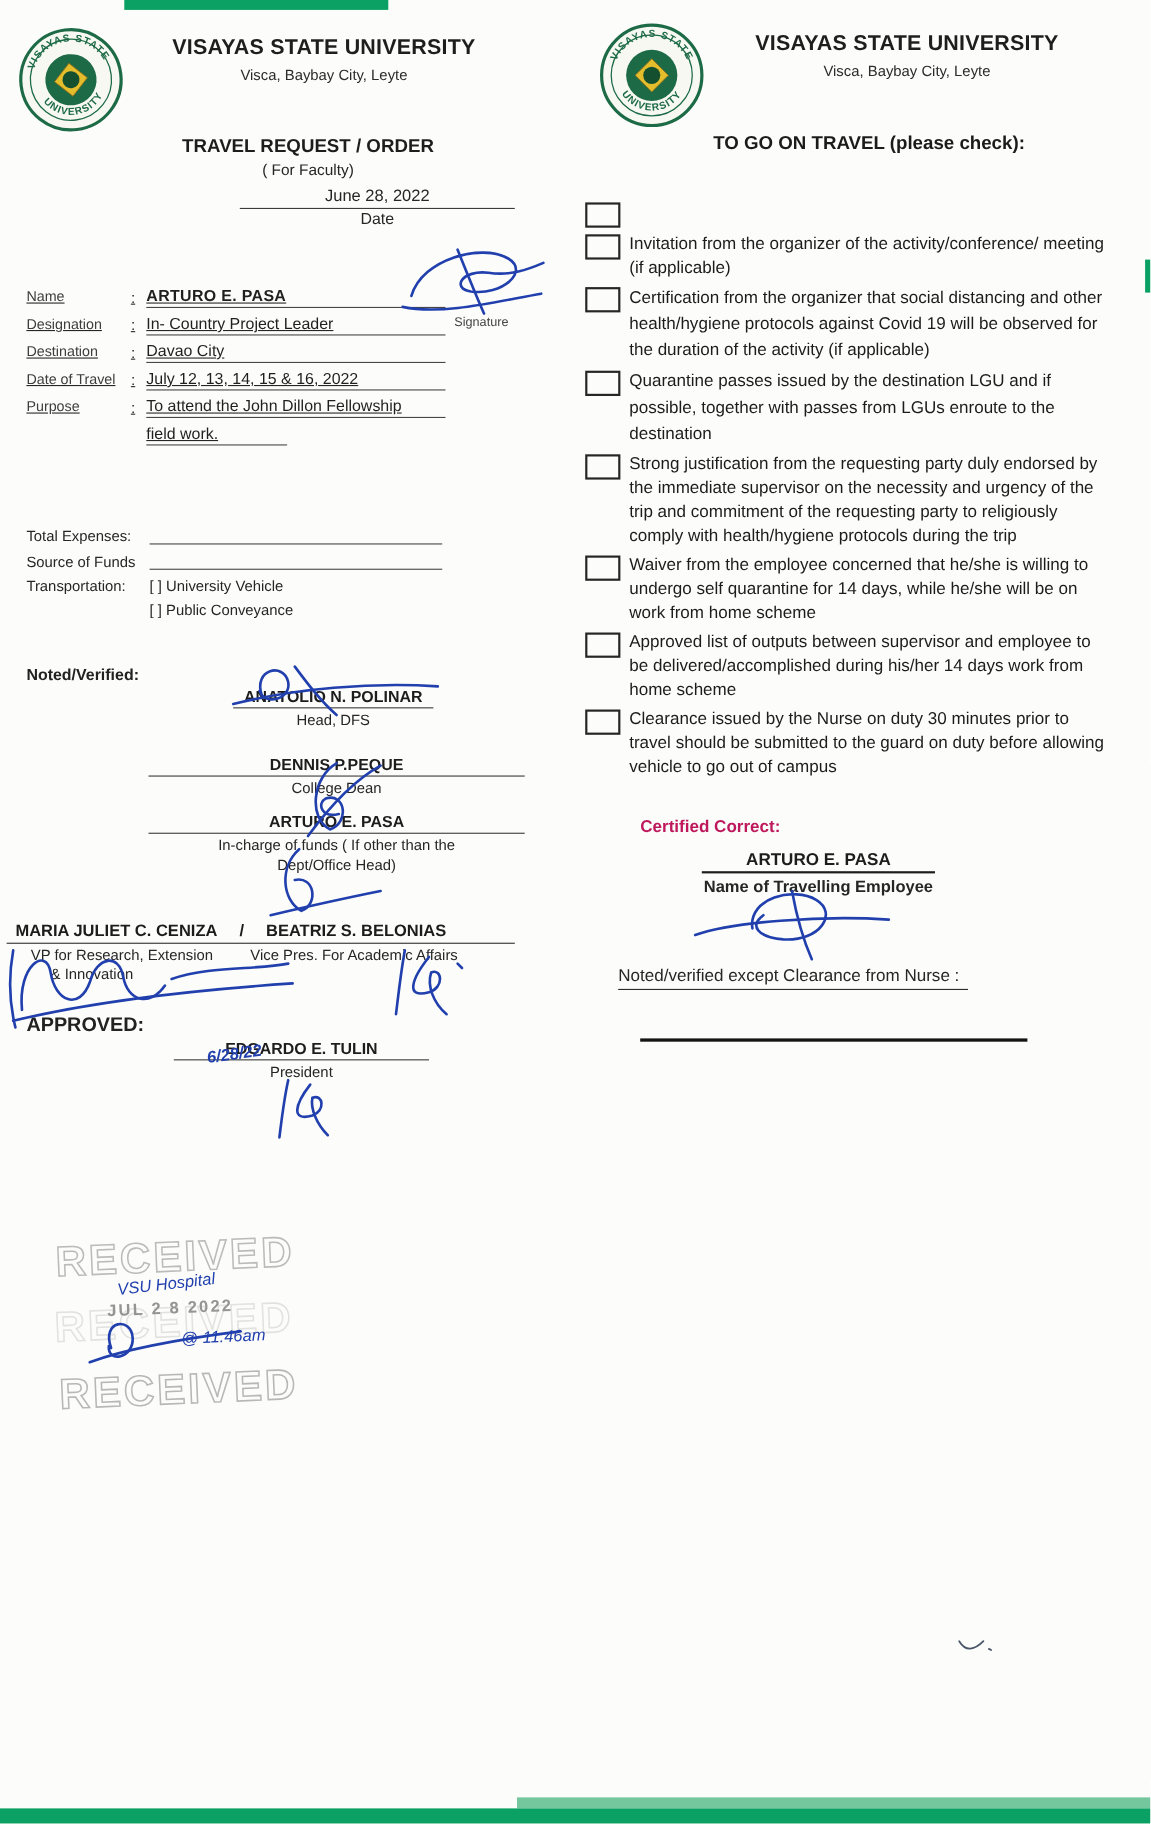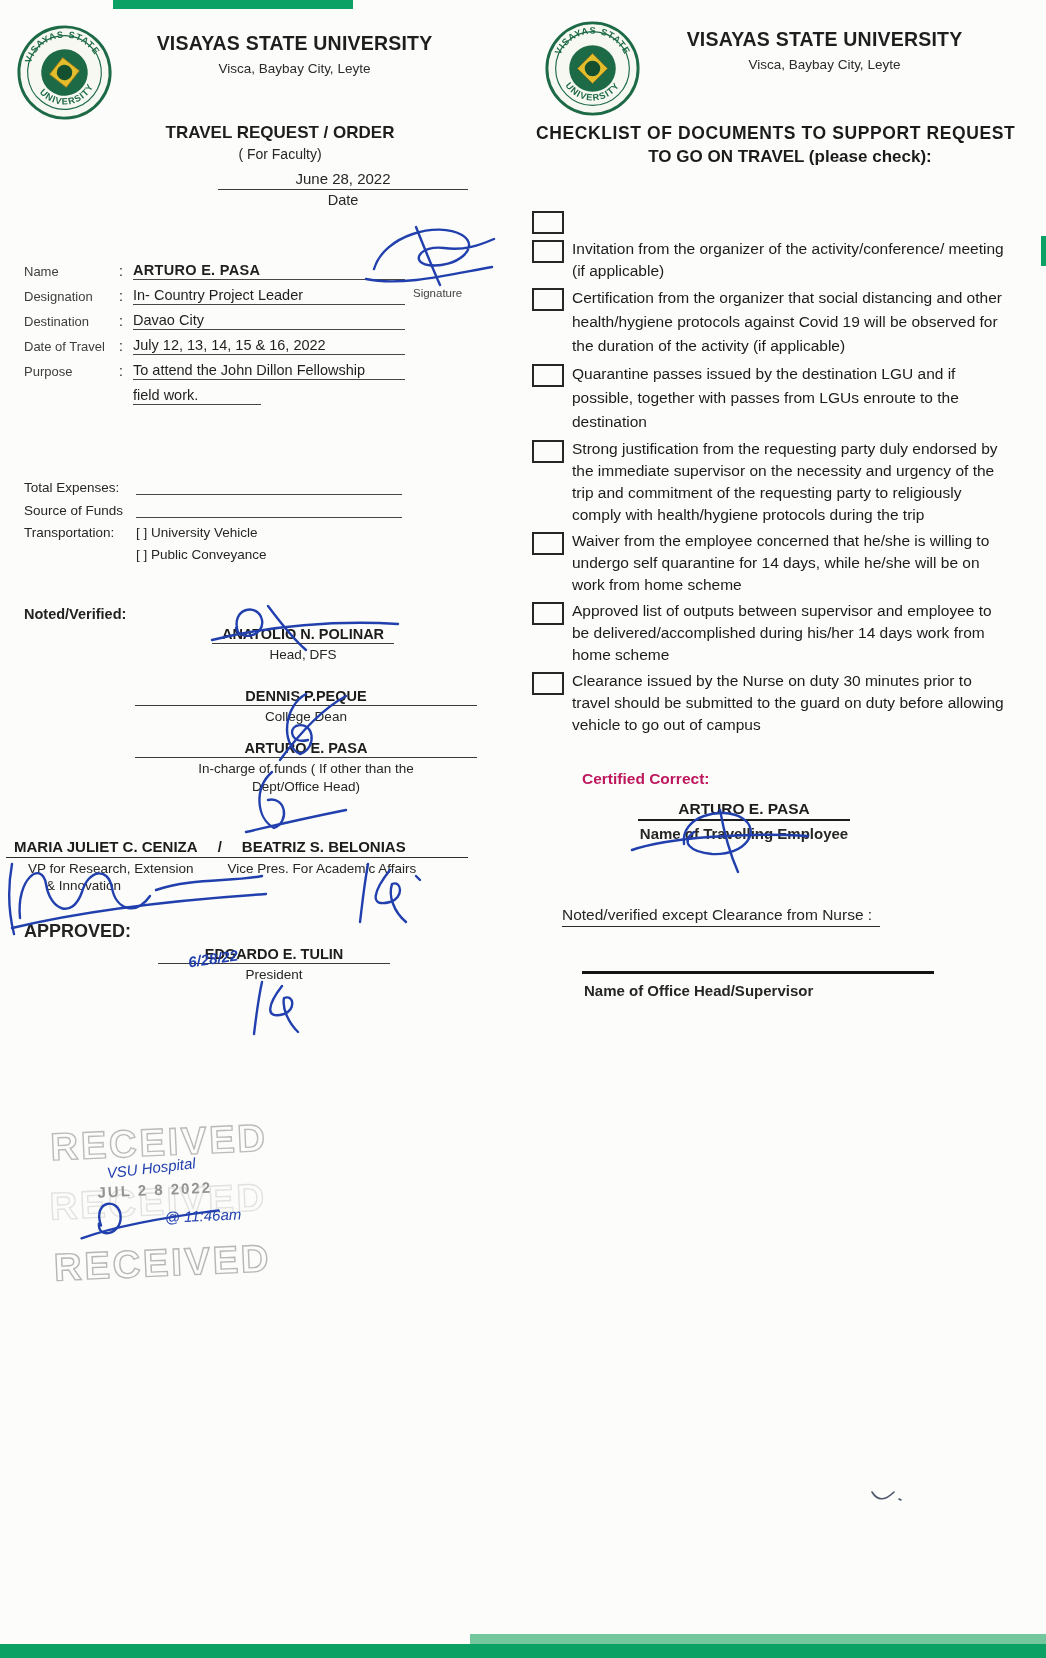--- a/index.html
+++ b/index.html
@@ -35,21 +35,21 @@
 
   
   .center-col { margin-left: 40px; width: 480px; text-align: center; }
   .form-title { font-size: 17px; font-weight: 700; margin-top: 2px; color: #1d1d1d; }
   .form-subtitle { font-size: 14px; margin-top: 3px; }
   .date-value { width: 250px; margin-left: 218px; border-bottom: 1.5px solid #3b3b3b;
                 text-align: center; font-size: 15px; padding-bottom: 2px; margin-top: 8px; }
   .date-label { width: 250px; margin-left: 218px; text-align: center; font-size: 14.5px; margin-top: 2px; }
 
   .fields { margin-top: 54px; }
-  .frow { display: flex; align-items: center; margin: 0 0 7px 24px; }
+  .frow { display: flex; align-items: flex-start; margin: 0 0 7px 24px; text-decoration: underline; }
   .flabel { width: 95px; font-size: 13px; color: #3d3d3d; }
   .fcolon { width: 14px; font-size: 14px; }
   .fvalue { width: 272px; border-bottom: 1.4px solid #474747; font-size: 14.5px; padding-bottom: 1px; color: #1f1f1f; }
   .frow.name .fvalue { font-weight: 700; letter-spacing: 0.3px; }
   .frow.cont .fvalue { width: 128px; }
 
   .expenses { margin-top: 74px; }
   .erow { display: flex; align-items: flex-end; margin: 0 0 7px 24px; font-size: 13.5px; }
   .elabel { width: 112px; }
   .eline { width: 266px; border-bottom: 1.4px solid #474747; height: 15px; }
@@ -241,21 +241,20 @@
         <circle cx="50" cy="50" r="24" class="seal-core"></circle>
         <rect x="39" y="39" width="22" height="22" class="seal-gold" transform="rotate(45 50 50)"></rect>
         <circle cx="50" cy="50" r="8" class="seal-core2"></circle>
       </svg>
       <div class="hdr-text">
         <div class="uname">VISAYAS STATE UNIVERSITY</div>
         <div class="uaddr">Visca, Baybay City, Leyte</div>
       </div>
     </div>
 
-    <div class="ck-title1">CHECKLIST OF DOCUMENTS TO SUPPORT REQUEST</div>
     <div class="ck-title2">TO GO ON TRAVEL (please check):</div>
 
     <div class="checklist">
       <div class="citem">
         <span class="cbox"></span>
       </div>
       <div class="citem">
         <span class="cbox"></span>
         <span class="ctext">Invitation from the organizer of the activity/conference/ meeting (if applicable)</span>
       </div>
@@ -289,21 +288,20 @@
     <div class="nameblock blk-certified">
       <div class="sigline">ARTURO E. PASA</div>
     </div>
     <div class="certified-cap">Name of Travelling Employee</div>
 
     <div class="noted-except">
       <span>Noted/verified except Clearance from Nurse :</span>
     </div>
 
     <div class="thickline"></div>
-    <div class="office-cap">Name of Office Head/Supervisor</div>
   </div>
 
   <span class="ov signature-caption" style="left:413px; top:287px;">Signature</span>
 
   <svg class="ov sig" style="left:358px; top:215px;" width="145" height="85" viewBox="0 0 145 85">
     <path d="M16,54 C26,20 80,6 104,20 C124,32 98,54 70,50 C52,47 62,30 86,33 C106,36 122,30 136,24"></path>
     <path d="M8,64 C46,72 98,58 134,52"></path>
     <path d="M58,12 C66,32 74,52 82,70"></path>
   </svg>
 

